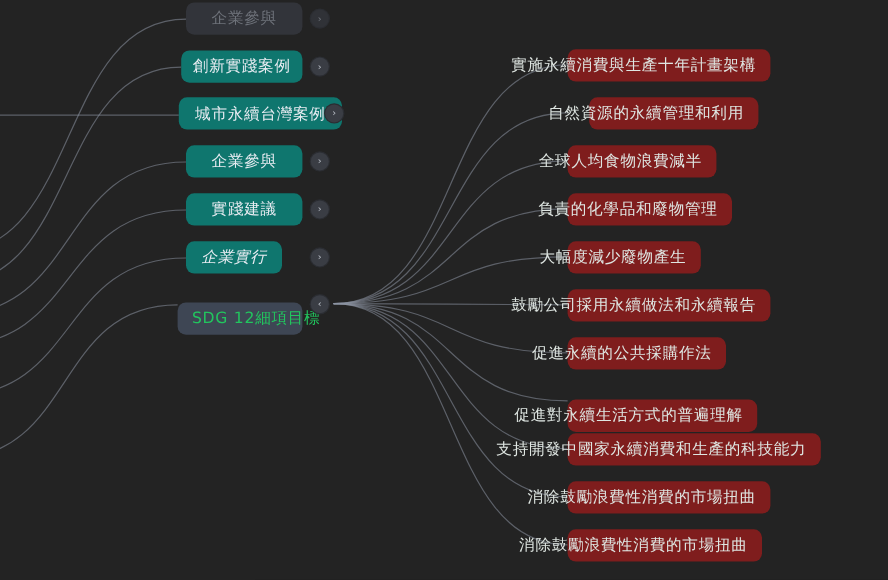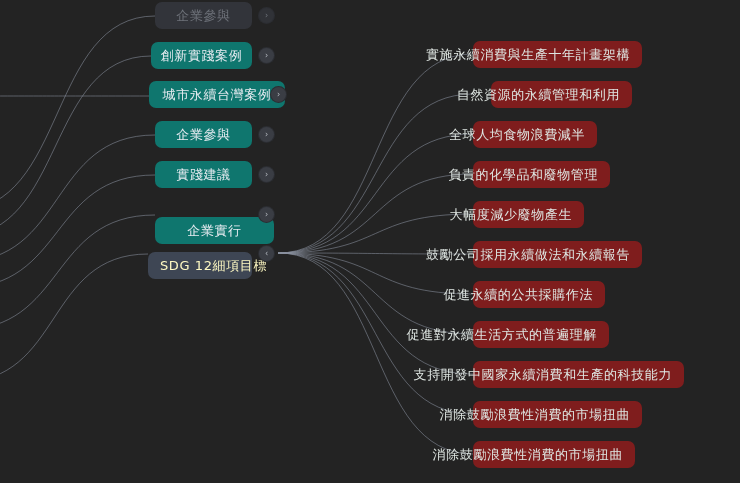--- a/index.html
+++ b/index.html
@@ -46,21 +46,21 @@
     background: #32343a;
     color: #6e727a;
   }
   .node-right {
     background: #7f1d1d;
     color: #dfe6e2;
     justify-content: flex-end;
   }
   .node-center {
     background: #3e4654;
-    color: #fef9c3;
+    color: #22c55e;
     margin-top: 12px;
   }
   .toggle {
     position: absolute;
     width: 15px;
     height: 15px;
     border-radius: 50%;
     background: #3a3d44;
     color: #b7bcc4;
     font-size: 8px;
@@ -122,21 +122,21 @@
       </div>
       <div class="toggle" style="left: 271px; top: 87px;">›</div>
       <div class="node node-left" style="left: 155px; top: 121px; width: 97px;">
         <span>企業參與</span>
       </div>
       <div class="toggle" style="left: 259px; top: 127px;">›</div>
       <div class="node node-left" style="left: 155px; top: 161px; width: 97px;">
         <span>實踐建議</span>
       </div>
       <div class="toggle" style="left: 259px; top: 167px;">›</div>
-      <div class="node node-left" style="left: 155px; top: 217px; width: 119px;">
+      <div class="node node-left" style="left: 155px; top: 201px; width: 80px; font-style: italic;">
         <span>企業實行</span>
       </div>
       <div class="toggle" style="left: 259px; top: 207px;">›</div>
       <div class="node node-right" style="left: 473px; top: 41px; width: 169px;">
         <span>實施永續消費與生產十年計畫架構</span>
       </div>
       <div class="node node-right" style="left: 491px; top: 81px; width: 141px;">
         <span>自然資源的永續管理和利用</span>
       </div>
       <div class="node node-right" style="left: 473px; top: 121px; width: 124px;">
@@ -147,21 +147,21 @@
       </div>
       <div class="node node-right" style="left: 473px; top: 201px; width: 111px; padding-left: 14px;">
         <span>大幅度減少廢物產生</span>
       </div>
       <div class="node node-right" style="left: 473px; top: 241px; width: 169px; padding-left: 44px;">
         <span>鼓勵公司採用永續做法和永續報告</span>
       </div>
       <div class="node node-right" style="left: 473px; top: 281px; width: 132px;">
         <span>促進永續的公共採購作法</span>
       </div>
-      <div class="node node-right" style="left: 473px; top: 321px; width: 136px;">
+      <div class="node node-right" style="left: 473px; top: 333px; width: 158px;">
         <span>促進對永續生活方式的普遍理解</span>
       </div>
       <div class="node node-right" style="left: 473px; top: 361px; width: 211px;">
         <span>支持開發中國家永續消費和生產的科技能力</span>
       </div>
       <div class="node node-right" style="left: 473px; top: 401px; width: 169px;">
         <span>消除鼓勵浪費性消費的市場扭曲</span>
       </div>
       <div class="node node-right" style="left: 473px; top: 441px; width: 162px;">
         <span>消除鼓勵浪費性消費的市場扭曲</span>

